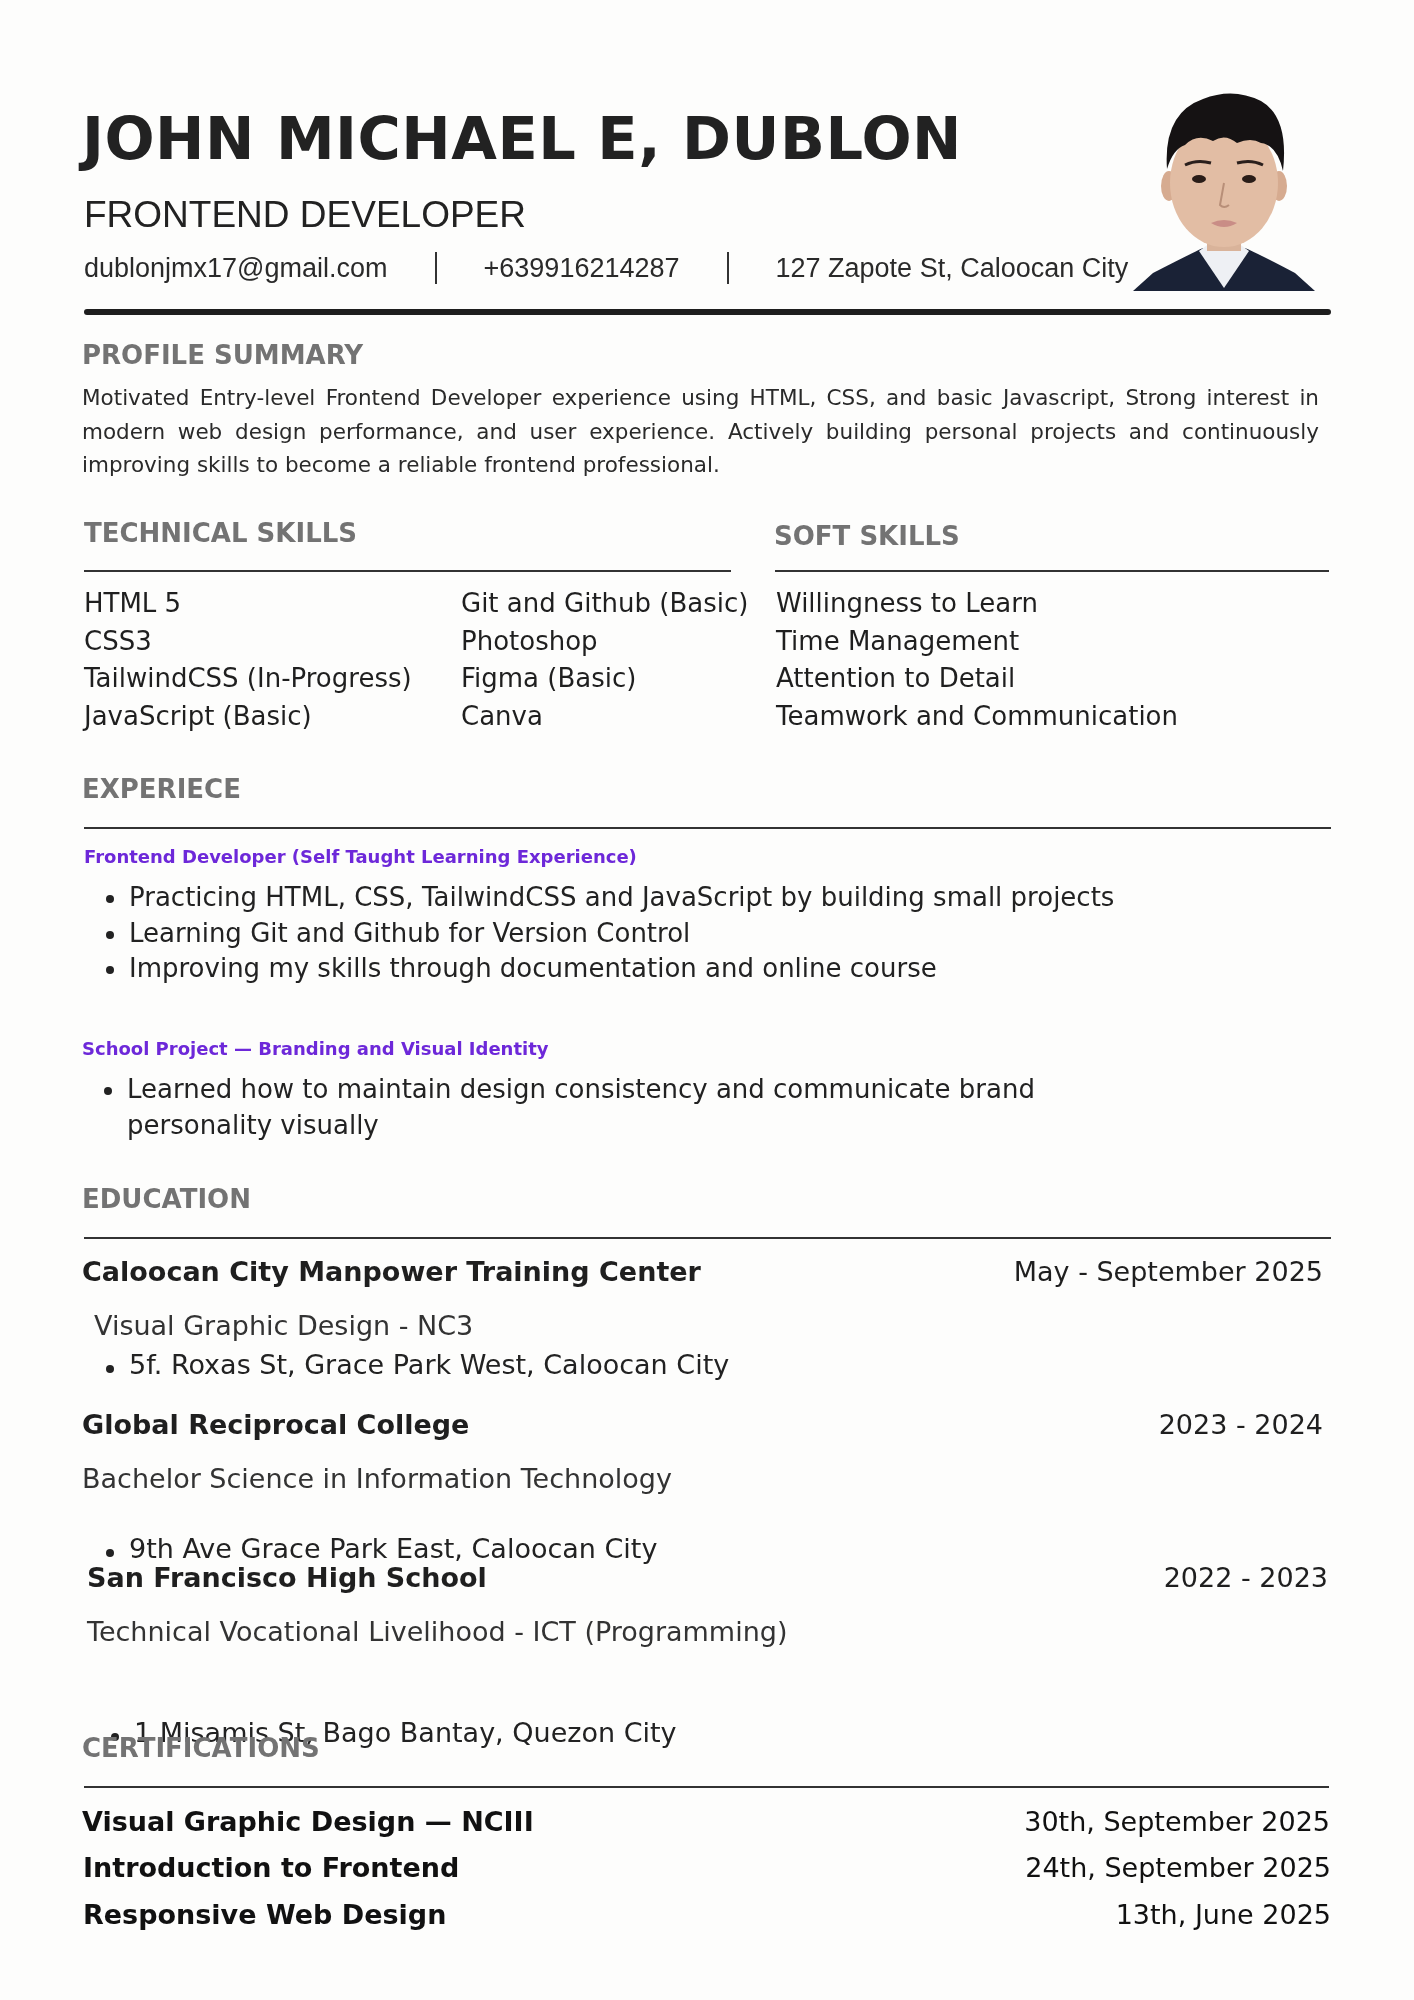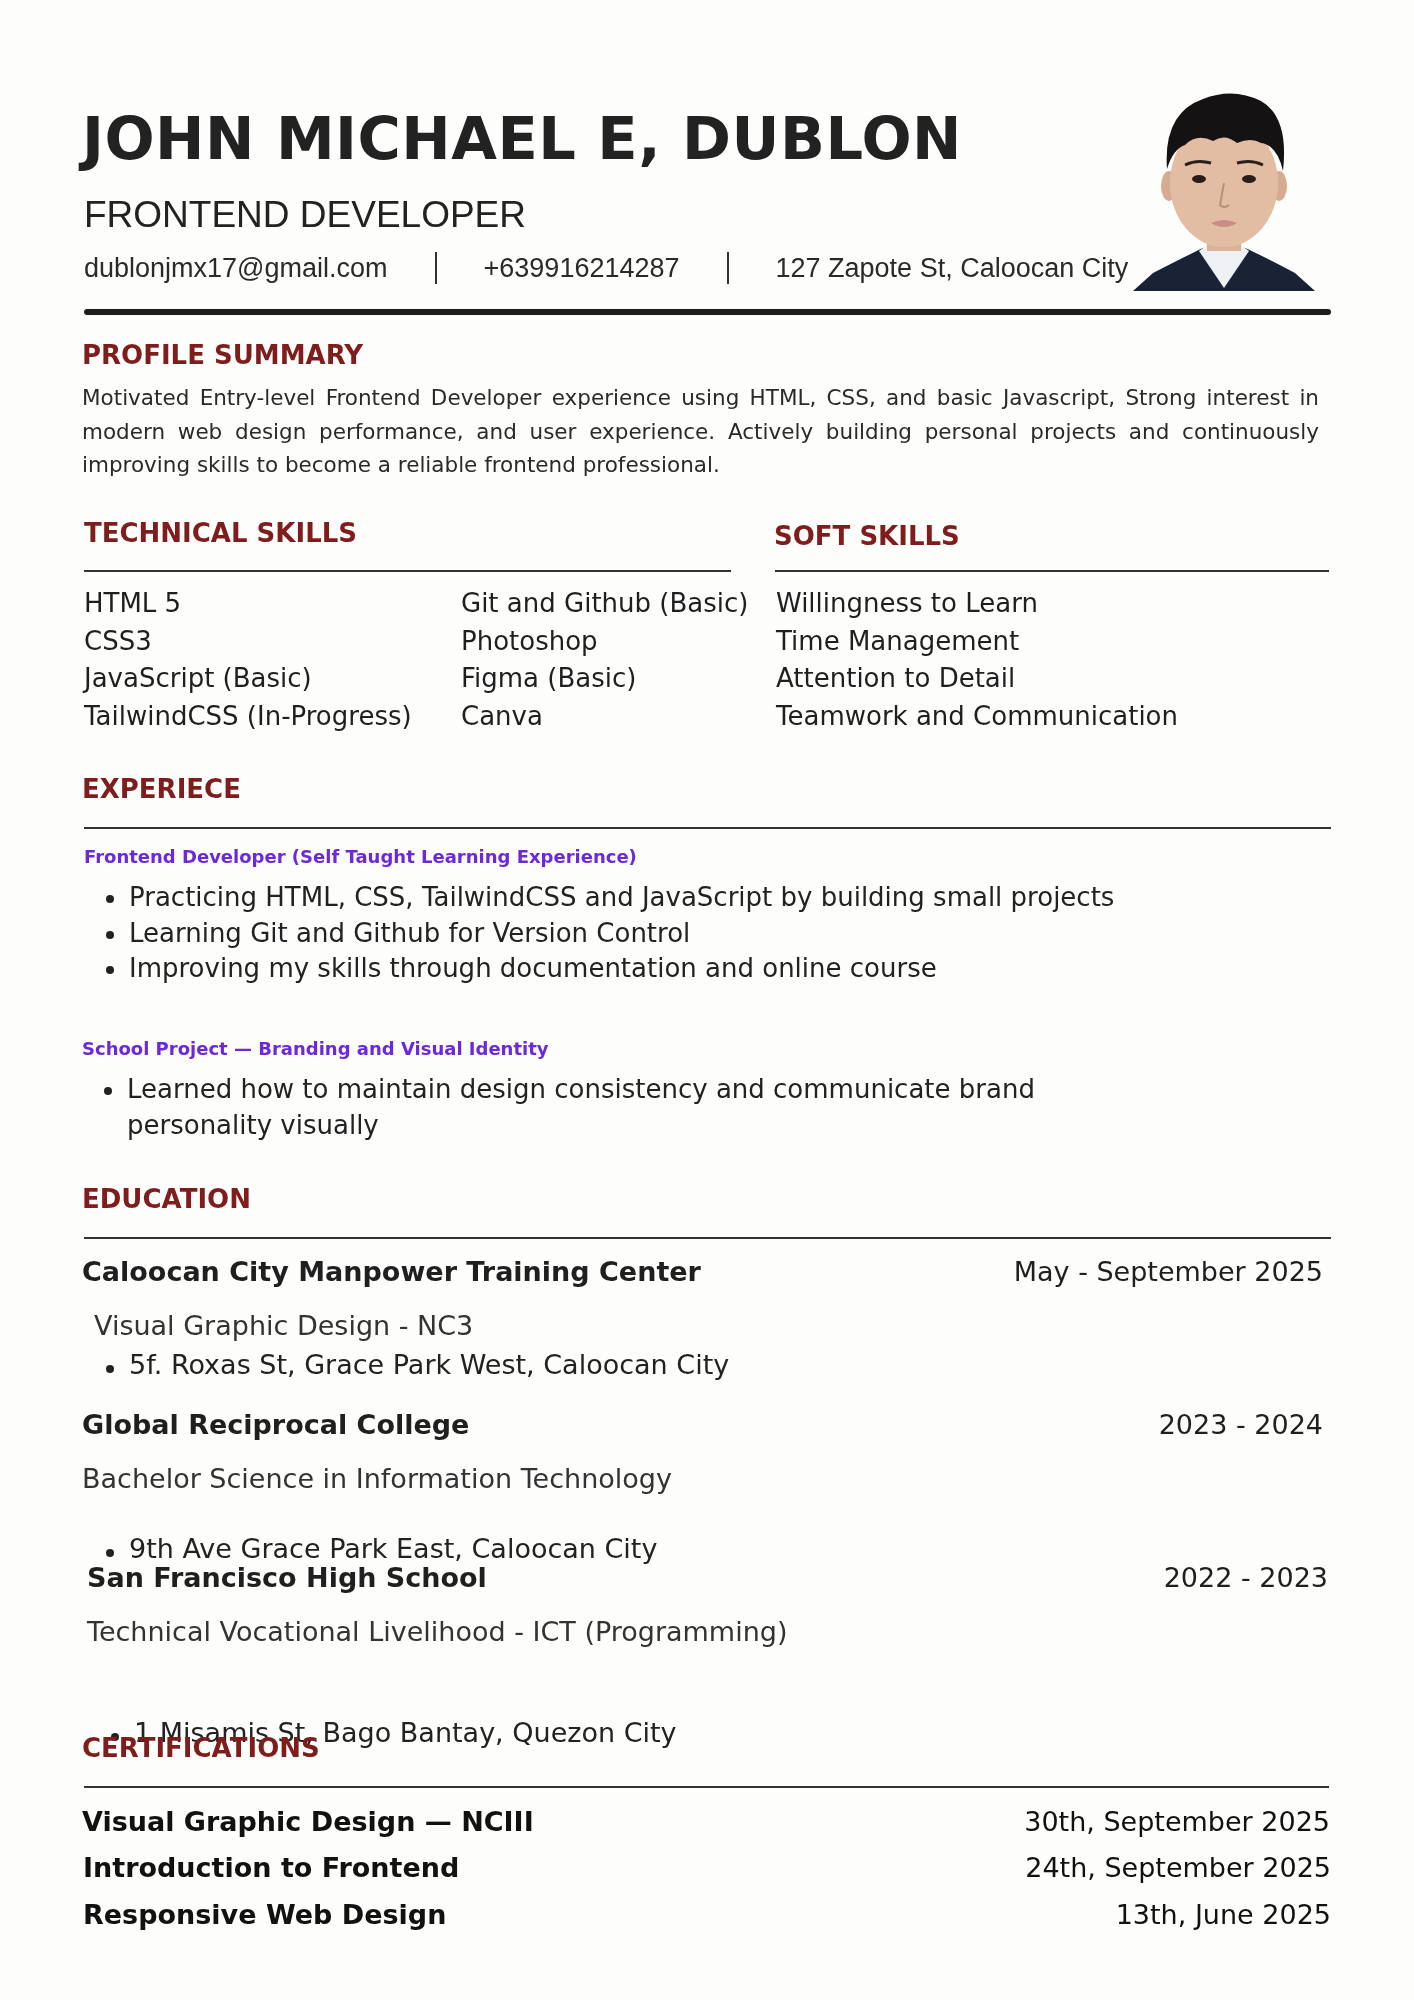--- a/index.html
+++ b/index.html
@@ -5,21 +5,21 @@
   * { box-sizing: border-box; margin: 0; padding: 0; }
   html, body { width: 1414px; height: 2000px; background: #fdfdfc; }
   body { font-family: "DejaVu Sans", "Liberation Sans", sans-serif; color: #1f1f1f; position: relative; overflow: hidden; }
   .abs { position: absolute; }
   .name { left: 82px; top: 104px; font-size: 59px; font-weight: 700; letter-spacing: 0.5px; color: #222; white-space: nowrap; }
   .title { left: 84px; top: 194px; font-family: "Liberation Sans", sans-serif; font-size: 37px; font-weight: 400; color: #222; white-space: nowrap; }
   .contact { left: 84px; top: 252px; font-family: "Liberation Sans", sans-serif; font-size: 27px; color: #2a2a2a; white-space: nowrap; display: flex; align-items: center; gap: 38px; }
   .contact .sep { display: inline-block; width: 2px; height: 32px; background: #333; margin: 0 9px; }
   .photo { left: 1133px; top: 83px; width: 182px; height: 208px; background: #fdfdfc; overflow: hidden; }
   .thick-rule { left: 84px; top: 309px; width: 1247px; height: 6px; background: #1e1e1e; border-radius: 3px; }
-  .sec-heading { font-size: 26px; font-weight: 700; color: #7f1d1d; white-space: nowrap; }
+  .sec-heading { font-size: 26px; font-weight: 700; color: #737373; white-space: nowrap; }
   .rule { height: 2px; background: #333; }
   .summary { left: 82px; top: 381px; width: 1237px; font-size: 21.5px; line-height: 33.5px; text-align: justify; color: #2a2a2a; }
   .skill-list { font-size: 26px; line-height: 37.5px; color: #1f1f1f; list-style: none; white-space: nowrap; }
   .job-title { font-size: 18px; font-weight: 700; color: #6d28d9; white-space: nowrap; }
   .bullets { list-style: none; font-size: 26px; line-height: 35.5px; color: #222; }
   .bullets li { position: relative; padding-left: 45px; }
   .bullets li::before { content: ""; position: absolute; left: 22px; top: 15px; width: 8px; height: 8px; border-radius: 50%; background: #222; }
   .edu-school { font-size: 27px; font-weight: 600; color: #1f1f1f; white-space: nowrap; }
   .edu-date { font-size: 27px; color: #1f1f1f; white-space: nowrap; text-align: right; }
   .edu-program { font-size: 27px; color: #333; white-space: nowrap; }
@@ -73,22 +73,22 @@
 <div class="abs thick-rule"></div>
 
 <div class="abs sec-heading" style="left:82px; top:340px;">PROFILE SUMMARY</div>
 <p class="abs summary">Motivated Entry-level Frontend Developer experience using HTML, CSS, and basic Javascript, Strong interest in modern web design performance, and user experience. Actively building personal projects and continuously improving skills to become a reliable frontend professional.</p>
 
 <div class="abs sec-heading" style="left:84px; top:518px;">TECHNICAL SKILLS</div>
 <div class="abs rule" style="left:84px; top:570px; width:647px;"></div>
 <ul class="abs skill-list" style="left:84px; top:585px;">
   <li>HTML 5</li>
   <li>CSS3</li>
+  <li>TailwindCSS (In-Progress)</li>
   <li>JavaScript (Basic)</li>
-  <li>TailwindCSS (In-Progress)</li>
 </ul>
 <ul class="abs skill-list" style="left:441px; top:585px;margin-left:20px;">
   <li>Git and Github (Basic)</li>
   <li>Photoshop</li>
   <li>Figma (Basic)</li>
   <li>Canva</li>
 </ul>
 
 <div class="abs sec-heading" style="left:774px; top:521px;">SOFT SKILLS</div>
 <div class="abs rule" style="left:775px; top:570px; width:554px;"></div>

